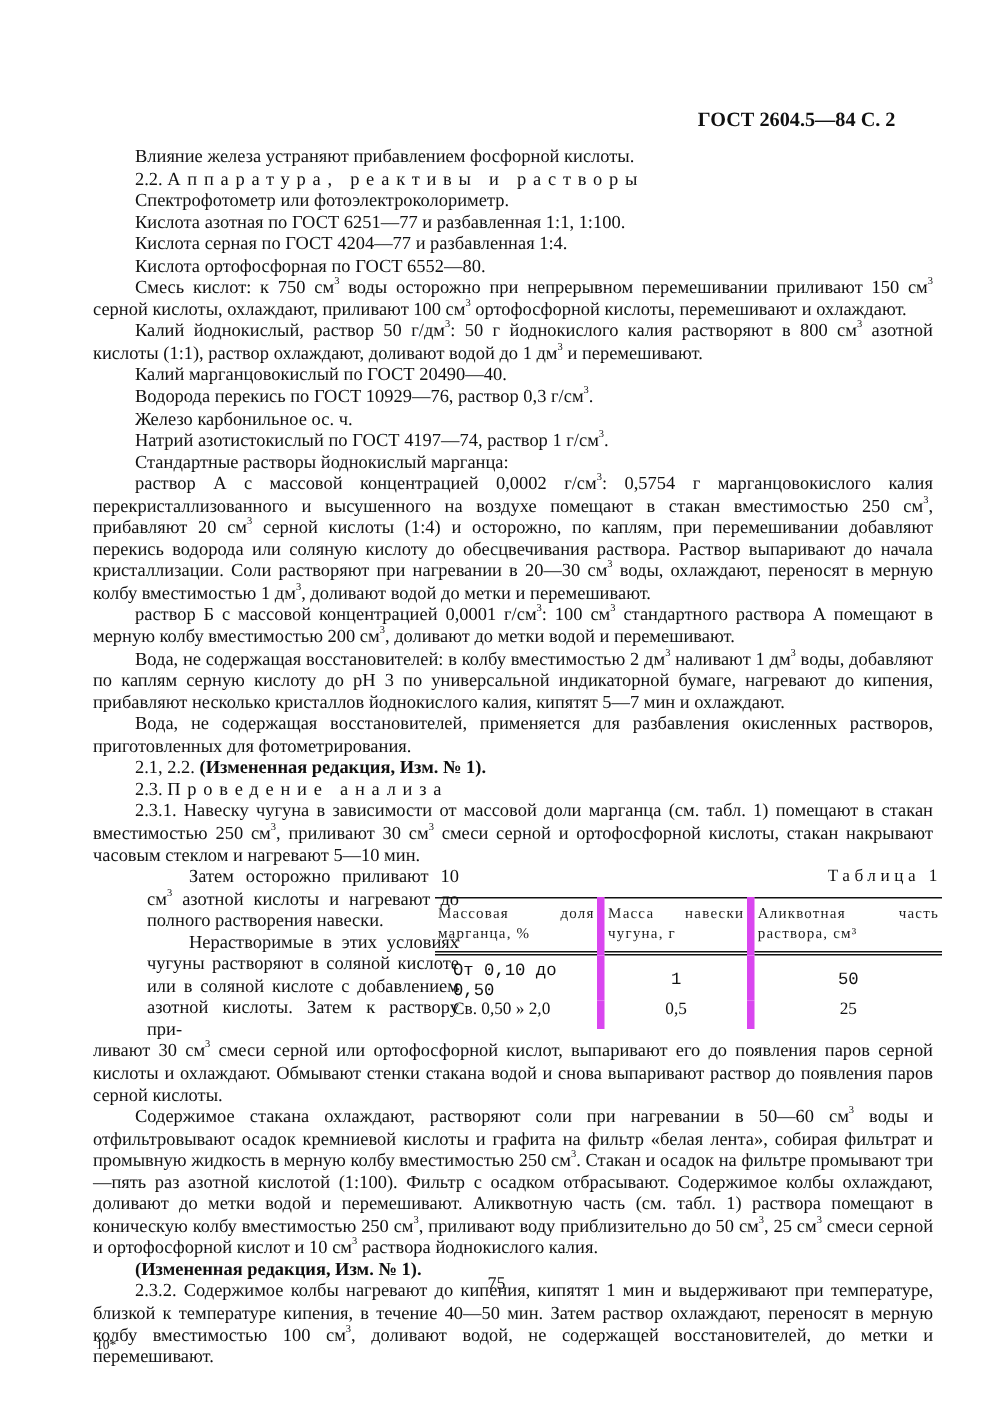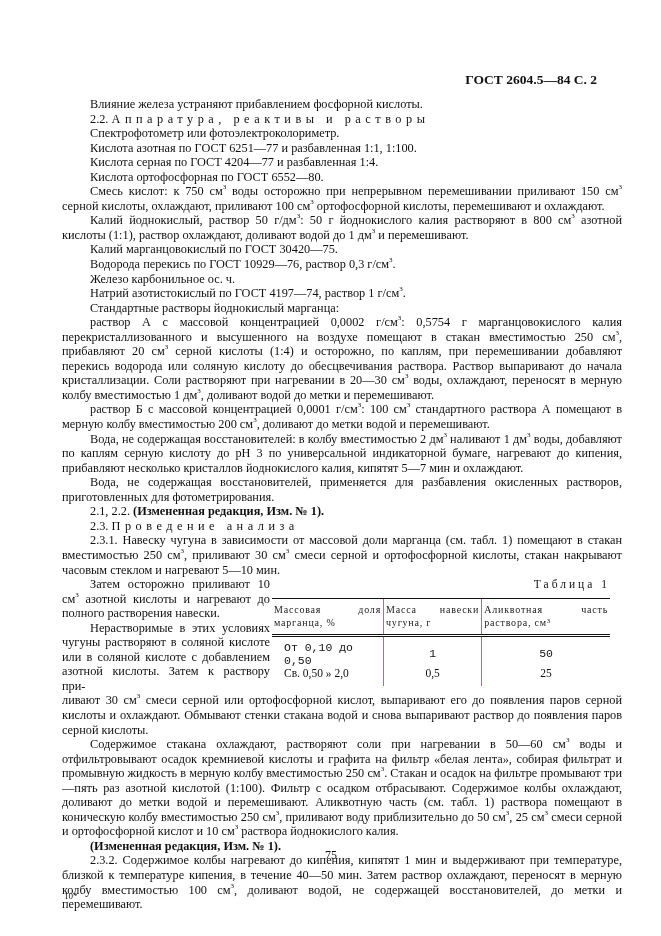--- a/index.html
+++ b/index.html
@@ -6,26 +6,26 @@
   body { width:661px; height:936px; position:relative; overflow:hidden;
          font-family:"Liberation Serif","DejaVu Serif",serif; color:#111; }
   .header { position:absolute; top:72px; right:64px; font-weight:bold; font-size:13.5px; }
   .content { position:absolute; left:62px; top:97px; width:560px; font-size:12.3px; line-height:14.55px; text-align:justify; }
   .content p { margin:0; }
   .ind { text-indent:28px; }
   .sp { letter-spacing:4.5px; }
   .b { font-weight:bold; }
   sup { font-size:7px; vertical-align:top; line-height:7px; position:relative; top:0px; }
   .float-wrap { position:relative; }
-  .left-col { width:208px; text-align:justify; }
-  .table-block { position:absolute; left:210px; top:0px; width:338px; }
+  .left-col { width:208px; text-align:justify;margin-left:36px; }
+  .table-block { position:absolute; left:228px; top:0px; width:338px; }
   .tcap { text-align:right; letter-spacing:3px; font-size:11.5px; margin-bottom:6px; }
   table { width:100%; border-collapse:collapse; font-size:11.5px; }
   th { font-weight:normal; font-size:10px; letter-spacing:0.8px; line-height:13px; padding:4px 2px 5px; border-top:1.2px solid #111; border-bottom:3px double #111; color:#222; }
-  th + th, td + td { border-left:1px solid #d946ef; }
+  th + th, td + td { border-left:5px solid #d946ef; }
   td { text-align:center; line-height:13px; padding:0 2px; }
   td.first { text-align:left; padding-left:12px; }
   tbody tr:first-child td { padding-top:4px;font-family:Liberation Mono, monospace; }
   tbody tr:last-child td { padding-bottom:6px; }
   .footer-left { position:absolute; left:64px; top:850px; font-size:9px;margin-top:41px; }
   .footer-page { position:absolute; left:325px; top:848px; font-size:12px;text-align:right; }
 </style>
 </head>
 <body>
 
@@ -33,21 +33,21 @@
 
 <div class="content">
   <p class="ind">Влияние железа устраняют прибавлением фосфорной кислоты.</p>
   <p class="ind"><span>2.2. </span><span class="sp">Аппаратура, реактивы и растворы</span></p>
   <p class="ind">Спектрофотометр или фотоэлектроколориметр.</p>
   <p class="ind">Кислота азотная по ГОСТ 6251—77 и разбавленная 1:1, 1:100.</p>
   <p class="ind">Кислота серная по ГОСТ 4204—77 и разбавленная 1:4.</p>
   <p class="ind">Кислота ортофосфорная по ГОСТ 6552—80.</p>
   <p class="ind"><span>Смесь кислот: к 750 см</span><sup>3</sup><span> воды осторожно при непрерывном перемешивании приливают 150 см</span><sup>3</sup><span> серной кислоты, охлаждают, приливают 100 см</span><sup>3</sup><span> ортофосфорной кислоты, перемешивают и охлаждают.</span></p>
   <p class="ind"><span>Калий йоднокислый, раствор 50 г/дм</span><sup>3</sup><span>: 50 г йоднокислого калия растворяют в 800 см</span><sup>3</sup><span> азотной кислоты (1:1), раствор охлаждают, доливают водой до 1 дм</span><sup>3</sup><span> и перемешивают.</span></p>
-  <p class="ind">Калий марганцовокислый по ГОСТ 30420—75.</p>
+  <p class="ind">Калий марганцовокислый по ГОСТ 20490—40.</p>
   <p class="ind"><span>Водорода перекись по ГОСТ 10929—76, раствор 0,3 г/см</span><sup>3</sup><span>.</span></p>
   <p class="ind">Железо карбонильное ос. ч.</p>
   <p class="ind"><span>Натрий азотистокислый по ГОСТ 4197—74, раствор 1 г/см</span><sup>3</sup><span>.</span></p>
   <p class="ind">Стандартные растворы йоднокислый марганца:</p>
   <p class="ind"><span>раствор А с массовой концентрацией 0,0002 г/см</span><sup>3</sup><span>: 0,5754 г марганцовокислого калия перекристаллизованного и высушенного на воздухе помещают в стакан вместимостью 250 см</span><sup>3</sup><span>, прибавляют 20 см</span><sup>3</sup><span> серной кислоты (1:4) и осторожно, по каплям, при перемешивании добавляют перекись водорода или соляную кислоту до обесцвечивания раствора. Раствор выпаривают до начала кристаллизации. Соли растворяют при нагревании в 20—30 см</span><sup>3</sup><span> воды, охлаждают, переносят в мерную колбу вместимостью 1 дм</span><sup>3</sup><span>, доливают водой до метки и перемешивают.</span></p>
   <p class="ind"><span>раствор Б с массовой концентрацией 0,0001 г/см</span><sup>3</sup><span>: 100 см</span><sup>3</sup><span> стандартного раствора А помещают в мерную колбу вместимостью 200 см</span><sup>3</sup><span>, доливают до метки водой и перемешивают.</span></p>
   <p class="ind"><span>Вода, не содержащая восстановителей: в колбу вместимостью 2 дм</span><sup>3</sup><span> наливают 1 дм</span><sup>3</sup><span> воды, добавляют по каплям серную кислоту до pH 3 по универсальной индикаторной бумаге, нагревают до кипения, прибавляют несколько кристаллов йоднокислого калия, кипятят 5—7 мин и охлаждают.</span></p>
   <p class="ind">Вода, не содержащая восстановителей, применяется для разбавления окисленных растворов, приготовленных для фотометрирования.</p>
   <p class="ind"><span>2.1, 2.2. </span><span class="b">(Измененная редакция, Изм. № 1).</span></p>
   <p class="ind"><span>2.3. </span><span class="sp">Проведение анализа</span></p>

